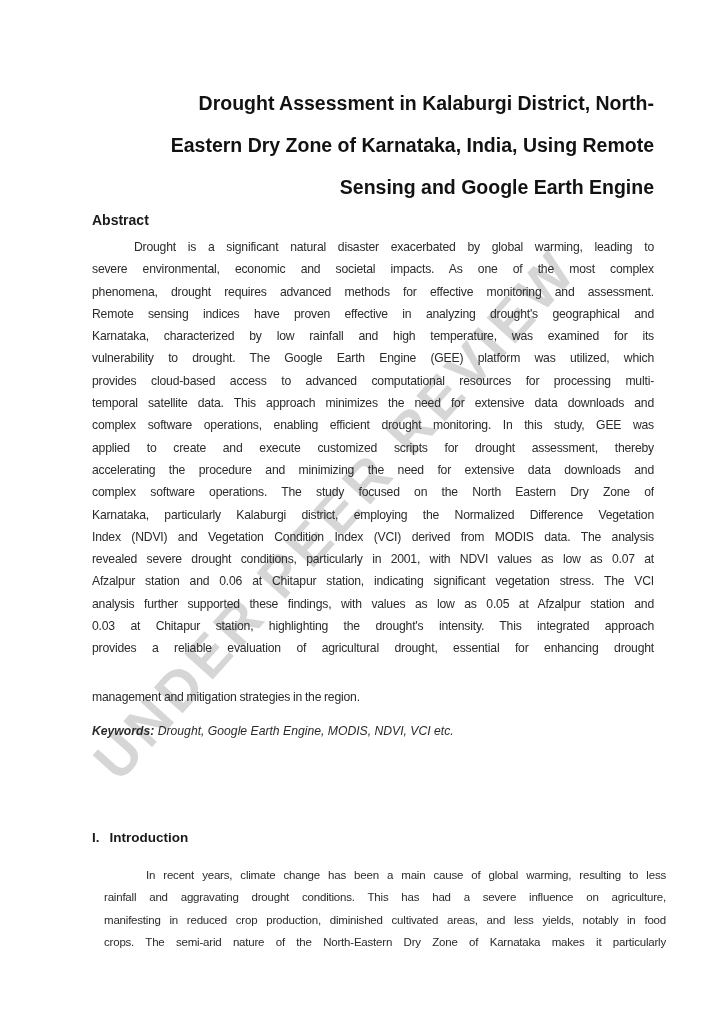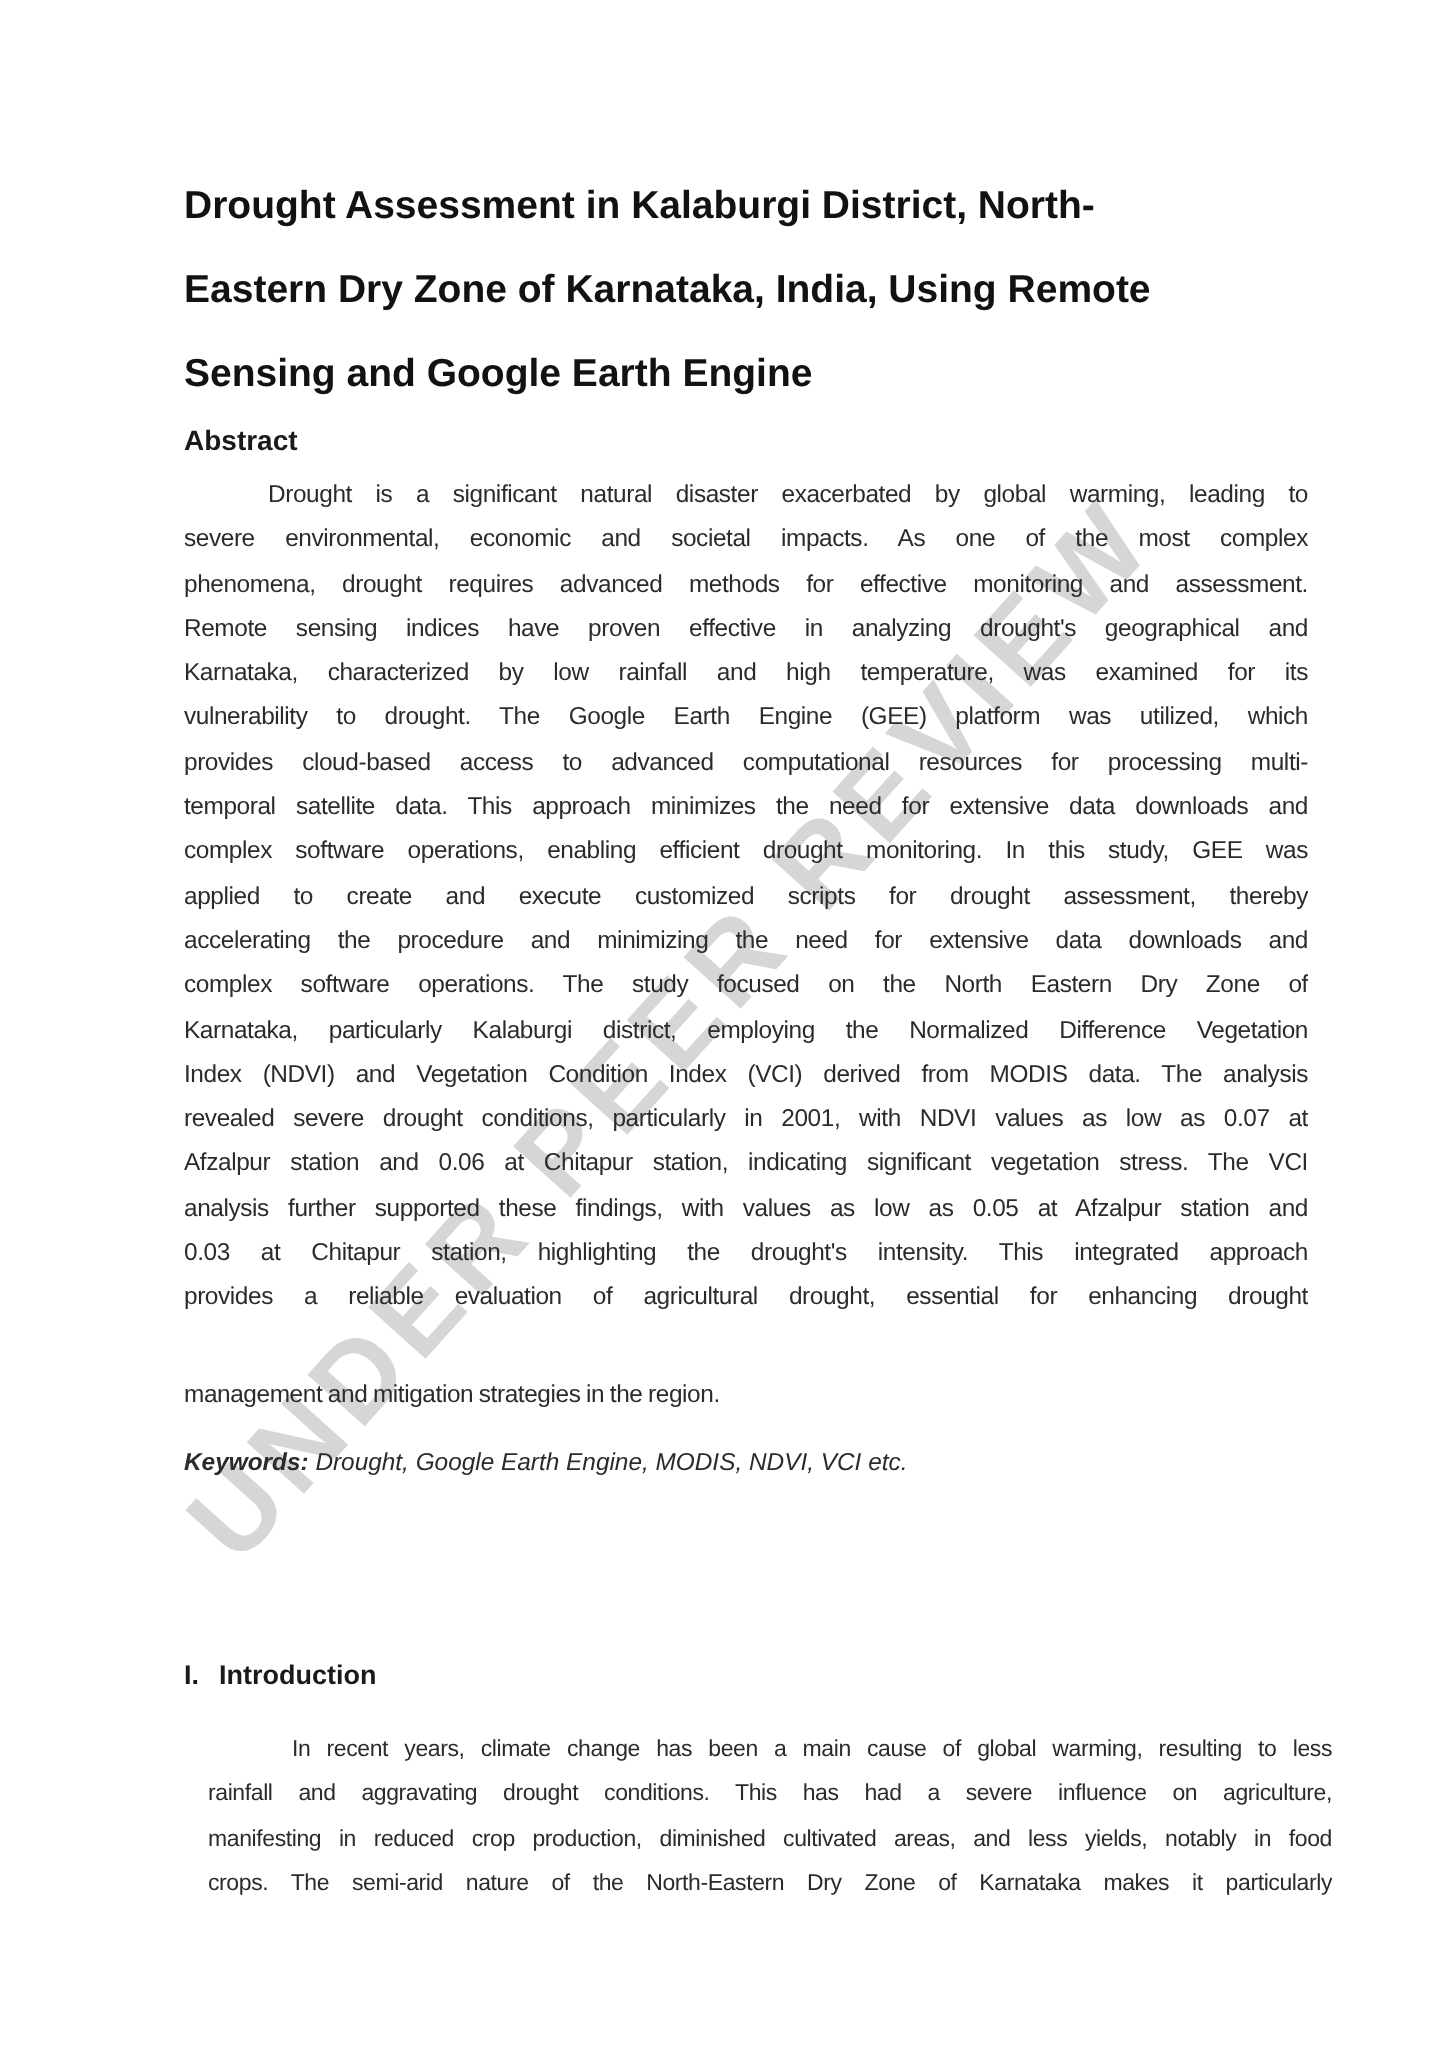--- a/index.html
+++ b/index.html
@@ -26,21 +26,21 @@
     transform: rotate(-48deg);
     white-space: nowrap;
     z-index: 0;
     user-select: none;
   }
   .content { position: absolute; left:0; top:0; width:724px; height:1024px; z-index: 1; }
   .title {
     position: absolute;
     left: 92px; top: 82px; width: 562px;
     font-size: 19.5px; font-weight: 700; color: #121212;
-    line-height: 42px; text-align: left;
+    line-height: 42px; text-align: right;
   }
   .title .tline { display:block; white-space: nowrap; }
   .abs-heading {
     position: absolute; left: 92px; top: 212px;
     font-size: 14px; font-weight: 700; color: #1a1a1a;
   }
   .para { position: absolute; left: 92px; width: 562px; }
   .abstract-block { top: 236px; }
   .intro-block { top: 864px; margin-left: 12px; }
   .line {

